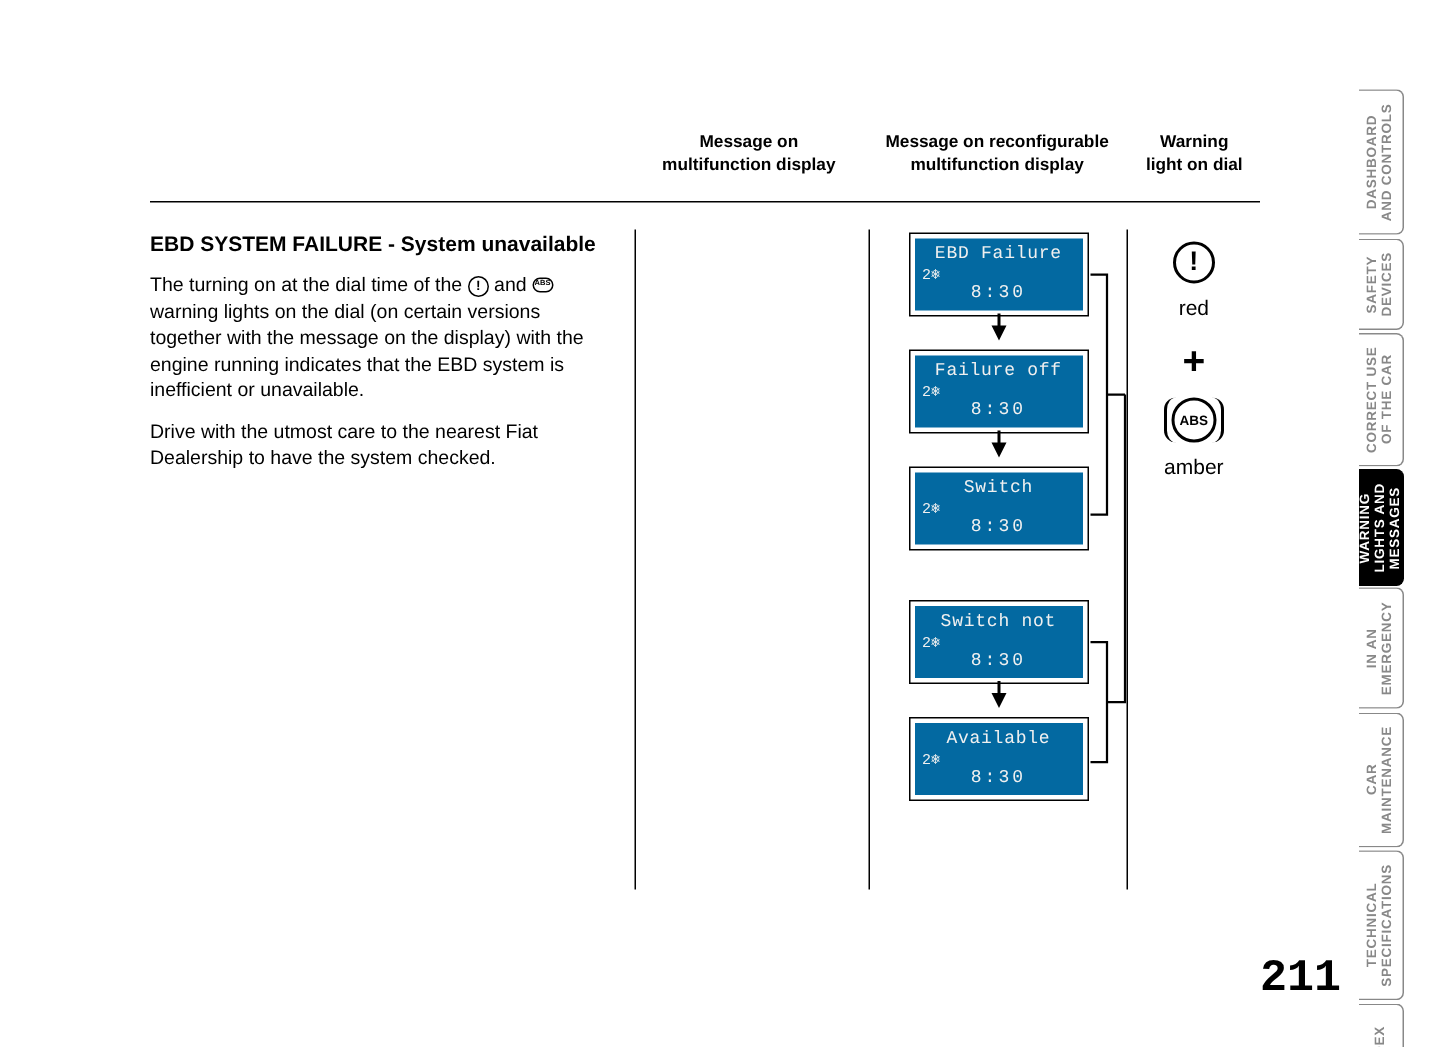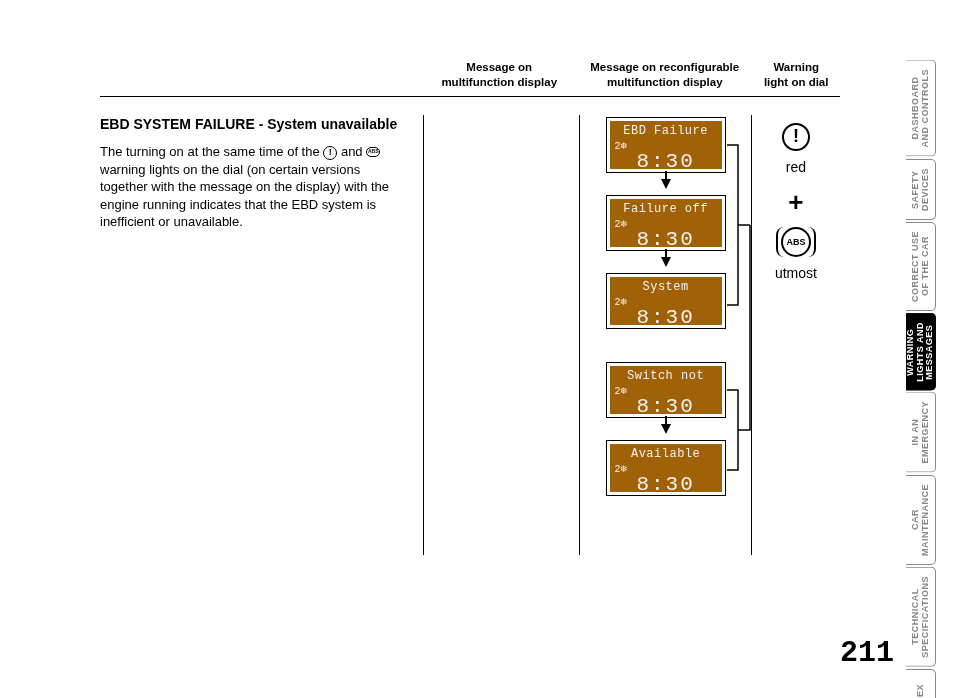--- a/index.html
+++ b/index.html
@@ -14,22 +14,23 @@
   .page {
     position: absolute;
     left: 100px;
     top: 60px;
     width: 740px;
     height: 580px;
   }
   .columns-header {
     display: flex;
     border-bottom: 1.5px solid #000;
-    padding-bottom: 6px;
+    padding-bottom: 16px;
     margin-bottom: 18px;
+    margin-top: 28px;
   }
   .col-spacer { width: 330px; }
   .col-h {
     font-size: 11.5px;
     font-weight: bold;
     text-align: center;
     line-height: 1.3;
   }
   .col-h1 { width: 160px; }
   .col-h2 { width: 180px; }
@@ -77,41 +78,41 @@
   }
   .lcd {
     width: 120px;
     border: 1.5px solid #000;
     background: #fff;
     position: relative;
     margin-bottom: 3px;
     padding: 3px;
   }
   .lcd-inner {
-    background: #a16207;
+    background: #0369a1;
     padding: 3px 5px 2px 5px;
     font-family: "Courier New", monospace;
     color: #f0f0f0;
     position: relative;
     height: 48px;
   }
   .lcd-title {
     font-size: 12px;
     letter-spacing: 0.5px;
     white-space: nowrap;
     text-align: center;
     margin-bottom: 2px;
   }
   .lcd-row2 {
     display: flex;
     align-items: center;
     font-size: 10px;
   }
   .lcd-time {
-    font-size: 21px;
+    font-size: 12px;
     letter-spacing: 2px;
     text-align: center;
     margin-top: -2px;
   }
   .arrow-down {
     width: 0; height: 0;
     border-left: 5px solid transparent;
     border-right: 5px solid transparent;
     border-top: 10px solid #000;
     margin: 3px 0 6px 0;
@@ -256,22 +257,23 @@
     <div class="col-h col-h1">Message on<br>multifunction display</div>
     <div class="col-h col-h2">Message on reconfigurable<br>multifunction display</div>
     <div class="col-h col-h3">Warning<br>light on dial</div>
   </div>
 
   <div class="content">
 
     <div class="text-col">
       <h2>EBD SYSTEM FAILURE - System unavailable</h2>
       <p>
-        <span>The turning on at the same time of the </span><span class="inline-icon">!</span><span> and </span><span class="inline-abs">ABS</span><span> warning lights on the dial (on certain versions together with the message on the display) with the engine running indicates that the EBD system is inefficient or unavailable.</span>
+        <span>The turning on at the dial time of the </span><span class="inline-icon">!</span><span> and </span><span class="inline-abs">ABS</span><span> warning lights on the dial (on certain versions together with the message on the display) with the engine running indicates that the EBD system is inefficient or unavailable.</span>
       </p>
+      <p>Drive with the utmost care to the nearest Fiat Dealership to have the system checked.</p>
     </div>
 
     <div class="mf-col"></div>
 
     <div class="reconfig-col">
       <svg class="svg-lines">
         <path d="M 147 30 L 158 30 L 158 190 L 147 190" stroke="#000" stroke-width="1.5" fill="none"></path>
         <path d="M 158 110 L 170 110" stroke="#000" stroke-width="1.5" fill="none"></path>
         <path d="M 147 275 L 158 275 L 158 355 L 147 355" stroke="#000" stroke-width="1.5" fill="none"></path>
         <path d="M 158 315 L 170 315 L 170 110" stroke="#000" stroke-width="1.5" fill="none"></path>
@@ -288,21 +290,21 @@
       <div class="lcd">
         <div class="lcd-inner">
           <div class="lcd-title">Failure off</div>
           <div class="lcd-row2">2❄</div>
           <div class="lcd-time">8:30</div>
         </div>
       </div>
       <div class="arrow-down"></div>
       <div class="lcd">
         <div class="lcd-inner">
-          <div class="lcd-title">System</div>
+          <div class="lcd-title">Switch</div>
           <div class="lcd-row2">2❄</div>
           <div class="lcd-time">8:30</div>
         </div>
       </div>
 
       <div class="gap"></div>
 
       <div class="lcd">
         <div class="lcd-inner">
           <div class="lcd-title">Switch not</div>
@@ -322,21 +324,21 @@
 
     <div class="warn-col">
       <div class="icon-circle">
         <span>!</span>
       </div>
       <div class="warn-label">red</div>
       <div class="plus">+</div>
       <div class="abs-icon">
         <span>ABS</span>
       </div>
-      <div class="warn-label">utmost</div>
+      <div class="warn-label">amber</div>
     </div>
 
   </div>
 </div>
 
 <div class="tabs">
   <div class="tab">DASHBOARD<br>AND CONTROLS</div>
   <div class="tab">SAFETY<br>DEVICES</div>
   <div class="tab">CORRECT USE<br>OF THE CAR</div>
   <div class="tab active">WARNING<br>LIGHTS AND<br>MESSAGES</div>

